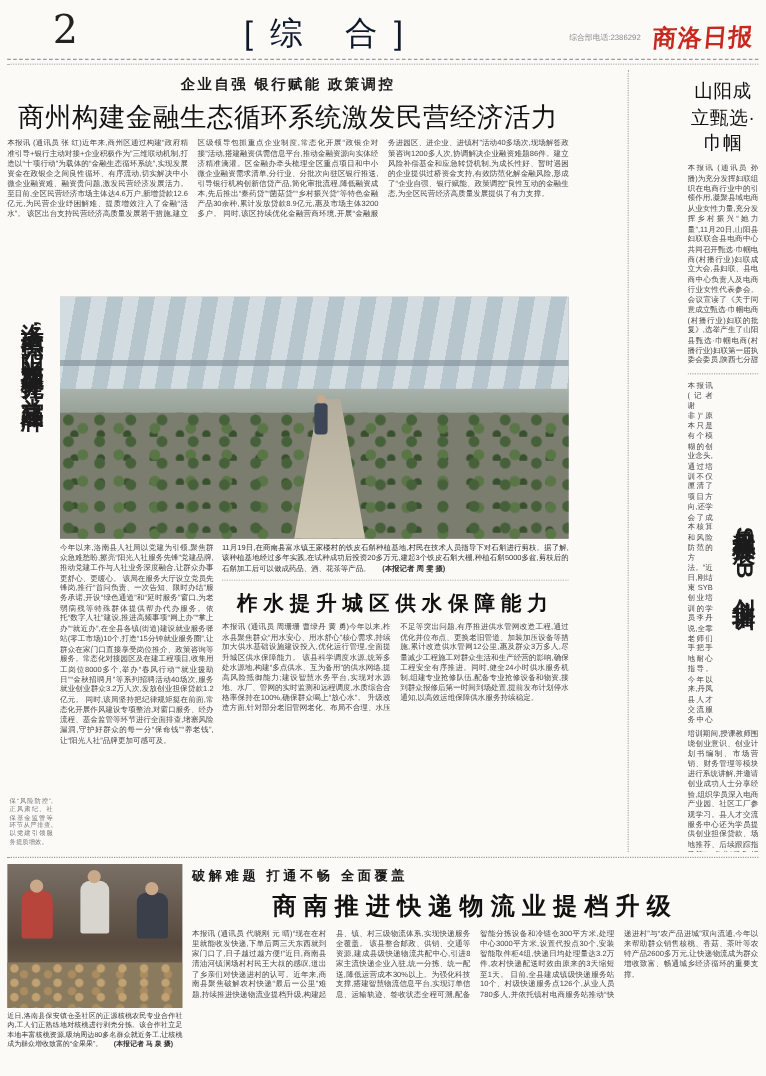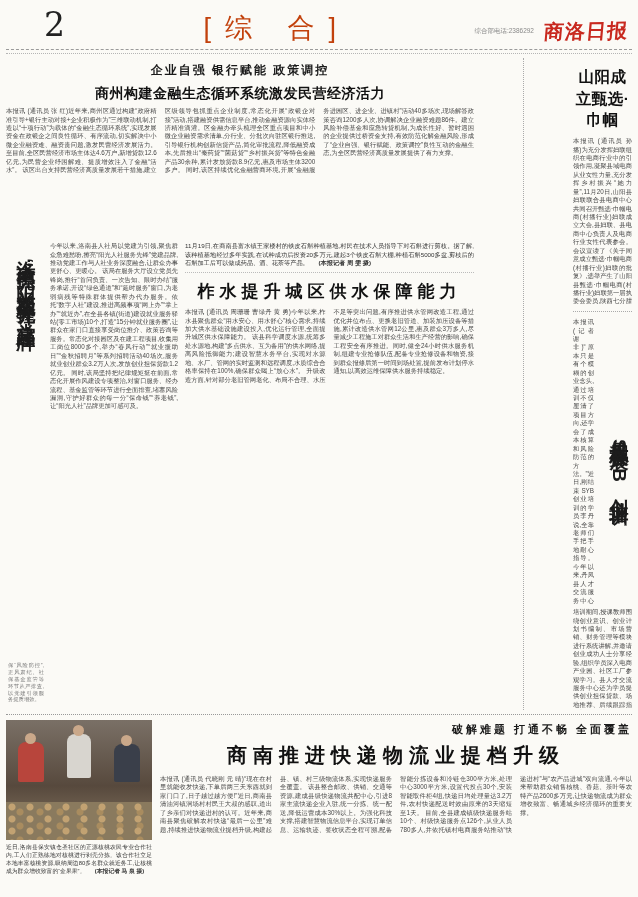--- a/index.html
+++ b/index.html
@@ -5,88 +5,88 @@
   html,body{margin:0;padding:0;}
   body{width:638px;height:897px;background:#e8e6e0;font-family:"Liberation Sans",sans-serif;}
   .page{position:relative;width:638px;height:897px;background:#fbfaf6;overflow:hidden;color:#3d3d3d;}
 
   
   .hdr{display:flex;align-items:flex-start;padding:8px 10px 0 44px;height:38px;}
   .pagenum{font-family:"DejaVu Serif",serif;font-size:33px;line-height:34px;color:#222;font-weight:400;margin-right:14px;}
   .dateblock{padding-top:6px;}
   .date{font-size:9px;font-weight:bold;color:#333;letter-spacing:.5px;}
   .staff{font-size:6px;color:#777;margin-top:3px;letter-spacing:.3px;}
-  .section-title{flex:1;text-align:center;font-size:27px;color:#c2410c;letter-spacing:14px;font-weight:400;padding-top:2px;white-space:nowrap;}
+  .section-title{flex:1;text-align:center;font-size:27px;color:#0f172a;letter-spacing:14px;font-weight:400;padding-top:2px;white-space:nowrap;}
   .hdr-right{display:flex;align-items:center;gap:10px;padding-top:10px;}
   .phone{font-size:6.5px;color:#8a8a8a;}
   .masthead{font-size:20px;font-weight:bold;color:#c8291f;transform:skewX(-6deg) rotate(-1deg);letter-spacing:1px;font-family:"DejaVu Serif",serif;white-space:nowrap;}
   .rule{margin:3px 6px 0 6px;border-top:1px dashed #9a9a9a;border-bottom:1px dotted #b5b5b5;height:3px;}
 
   
   .top-area{display:flex;padding:4px 6px 0 6px;height:652px;gap:44px;}
   .left-sec{width:468px;display:flex;flex-direction:column;overflow:hidden;}
   .vdiv{width:0;border-left:1px dotted #aaa;margin:0 5px;}
   .right-sec{flex:1;display:flex;flex-direction:column;overflow:hidden;}
 
   .lead-head{text-align:center;padding:4px 0 2px 0;}
   .kicker{font-size:12px;font-weight:bold;color:#1a1a1a;letter-spacing:2px;}
-  .lead-title{margin:6px 0 4px 0;font-size:14px;line-height:1.15;font-weight:bold;color:#111;letter-spacing:.5px;white-space:nowrap;}
+  .lead-title{margin:6px 0 4px 0;font-size:22px;line-height:1.15;font-weight:normal;color:#111;letter-spacing:.5px;white-space:nowrap;}
   .bodytext{font-size:6.3px;line-height:1.34;text-align:justify;color:#474747;}
   .cols3{column-count:3;column-gap:8px;height:128px;overflow:hidden;}
   .cols2{column-count:2;column-gap:8px;overflow:hidden;}
   .cols4{column-count:4;column-gap:8px;overflow:hidden;}
 
   .mid-row{display:flex;flex:1;overflow:hidden;margin-top:3px;}
   .strip{width:40px;display:flex;flex-direction:column;align-items:center;overflow:hidden;}
   .vtitle{writing-mode:vertical-rl;text-orientation:mixed;font-weight:bold;color:#1c1c1c;}
   .luonan-title{font-size:19px;letter-spacing:3px;height:412px;margin-top:8px;}
   .strip-note{font-size:5.3px;color:#777;line-height:1.3;text-align:justify;padding:4px 2px;}
-  .mid-main{flex:1;display:flex;flex-direction:row;overflow:hidden;padding-left:4px;}
+  .mid-main{flex:1;display:flex;flex-direction:column;overflow:hidden;padding-left:4px;}
 
   
   .photo-main{position:relative;height:202px;overflow:hidden;background:#9aa4a2;}
   .ph-roof{position:absolute;top:0;left:0;right:0;height:40%;background:repeating-linear-gradient(100deg,#d3dde1 0 13px,#b7c5cc 13px 26px);}
   .ph-beam{position:absolute;top:26%;left:0;right:0;height:5px;background:#8795a0;opacity:.7;}
   .ph-mid{position:absolute;top:38%;left:0;right:0;height:16%;background:linear-gradient(#a9b2ab,#8e988c);}
   .ph-plants{position:absolute;bottom:0;left:0;right:0;height:52%;background-color:#7b7d6e;background-image:radial-gradient(circle at 7px 6px,#46603a 4px,transparent 5px),radial-gradient(circle at 19px 13px,#5a7647 4px,transparent 5px),radial-gradient(circle at 12px 18px,#39502f 3px,transparent 4px);background-size:26px 18px,30px 22px,22px 20px;}
   .ph-aisle{position:absolute;bottom:0;left:46%;width:14%;height:58%;background:linear-gradient(#b4ad9c,#cdc6b2);clip-path:polygon(35% 0,65% 0,100% 100%,0 100%);}
   .ph-person{position:absolute;top:44%;left:50%;width:11px;height:26px;background:#3c4656;border-radius:3px;}
   .ph-person:before{content:"";position:absolute;top:-7px;left:2px;width:7px;height:7px;border-radius:50%;background:#c9a98c;}
 
   .row2{display:flex;flex:1;overflow:hidden;margin-top:4px;}
   .luonan-body{width:128px;flex:none;overflow:hidden;}
   .z-block{flex:1;padding-left:7px;display:flex;flex-direction:column;overflow:hidden;}
   .caption{font-size:6.2px;line-height:1.4;color:#333;text-align:justify;padding-bottom:4px;border-bottom:1px dotted #bbb;}
   .credit{font-weight:bold;margin-left:8px;white-space:nowrap;}
   .z-title{margin:7px 0 5px 0;text-align:center;font-size:17px;font-weight:bold;color:#111;letter-spacing:5px;}
   .z-body{flex:1;}
 
   
-  .sy-title{margin:8px 0 6px 0;text-align:center;font-size:15.5px;line-height:1.4;font-weight:bold;color:#111;letter-spacing:.5px;}
+  .sy-title{margin:8px 0 6px 0;text-align:center;font-size:15.5px;line-height:1.4;font-weight:normal;color:#111;letter-spacing:.5px;}
   .sy-body{height:168px;overflow:hidden;}
   .hdot{border-top:1px dotted #aaa;margin:6px 0;}
   .df-row{display:flex;height:286px;overflow:hidden;}
   .df-body{flex:1;overflow:hidden;padding-right:4px;}
   .df-title{font-size:19px;letter-spacing:2px;height:282px;width:34px;text-align:center;}
   .df-body2{flex:1;overflow:hidden;margin-top:4px;}
 
   
   .bottom-sec{display:flex;margin:4px 6px 0 6px;border-top:1px dotted #999;padding-top:5px;height:188px;overflow:hidden;}
   .b-photo-wrap{width:146px;flex:none;display:flex;flex-direction:column;}
   .photo-bottom{position:relative;height:120px;background:linear-gradient(180deg,#7a7066 0%,#57493d 55%,#8a7a64 100%);overflow:hidden;}
   .pb-p1{position:absolute;top:18%;left:8%;width:26px;height:40px;background:#b8453c;border-radius:8px 8px 2px 2px;}
   .pb-p1:before{content:"";position:absolute;top:-9px;left:7px;width:11px;height:11px;border-radius:50%;background:#caa88a;}
   .pb-p2{position:absolute;top:12%;left:42%;width:24px;height:44px;background:#d8d5cf;border-radius:8px 8px 2px 2px;}
   .pb-p2:before{content:"";position:absolute;top:-9px;left:6px;width:11px;height:11px;border-radius:50%;background:#caa88a;}
   .pb-p3{position:absolute;top:20%;right:8%;width:26px;height:38px;background:#3a3f4a;border-radius:8px 8px 2px 2px;}
   .pb-p3:before{content:"";position:absolute;top:-9px;left:7px;width:11px;height:11px;border-radius:50%;background:#caa88a;}
   .pb-nuts{position:absolute;bottom:0;left:0;right:0;height:32%;background-color:#8a7a5e;background-image:radial-gradient(circle at 6px 5px,#c2a272 3px,transparent 4px),radial-gradient(circle at 14px 10px,#a98c5f 3px,transparent 4px);background-size:18px 12px,20px 14px;}
   .b-caption{font-size:5.8px;line-height:1.38;color:#333;text-align:justify;padding-top:4px;}
   .b-article{flex:1;padding-left:8px;display:flex;flex-direction:column;overflow:hidden;}
-  .b-kicker{text-align:right;font-size:11px;font-weight:bold;letter-spacing:3px;color:#1a1a1a;padding-top:2px;}
+  .b-kicker{text-align:left;font-size:11px;font-weight:bold;letter-spacing:3px;color:#1a1a1a;padding-top:2px;}
   .b-title{margin:5px 0 6px 0;text-align:center;font-size:20px;font-weight:bold;color:#111;letter-spacing:6px;white-space:nowrap;}
   .b-body{flex:1;}
 </style>
 </head>
 <body>
 
 <div class="page">
 
   <div class="hdr">
     <div class="pagenum">2</div>

